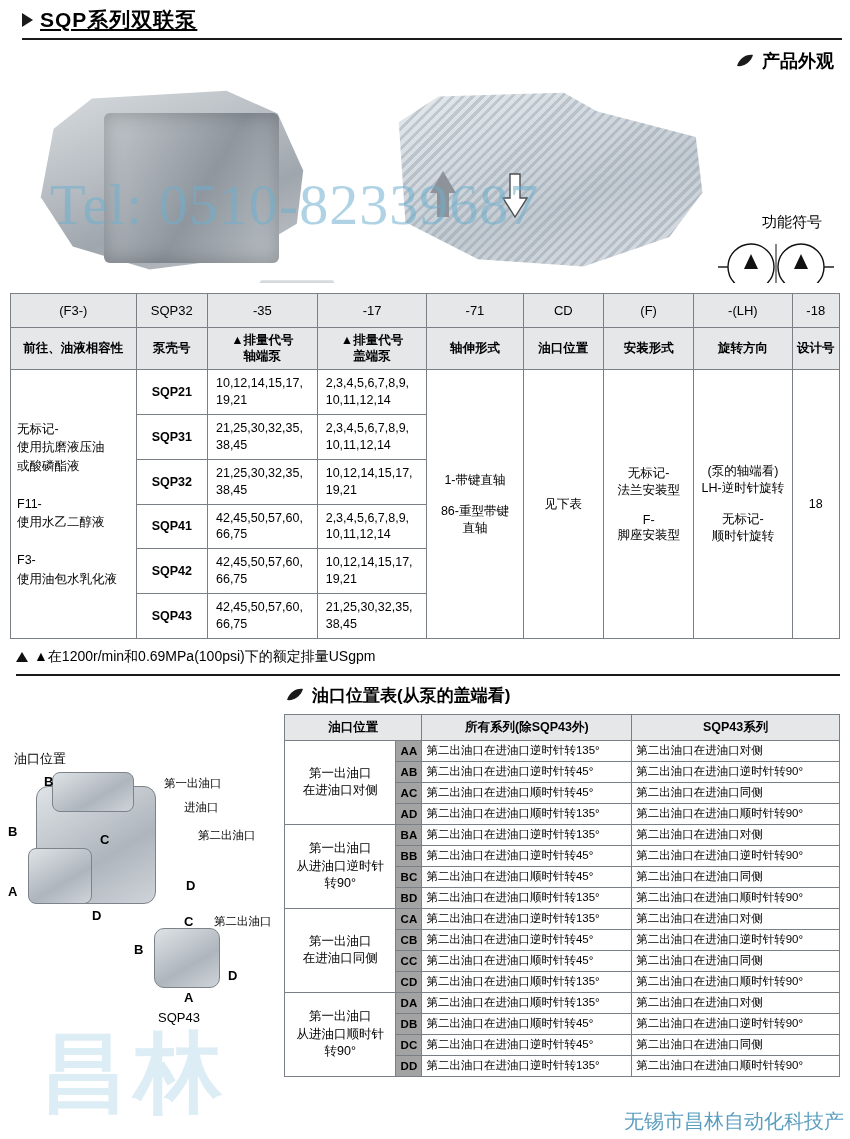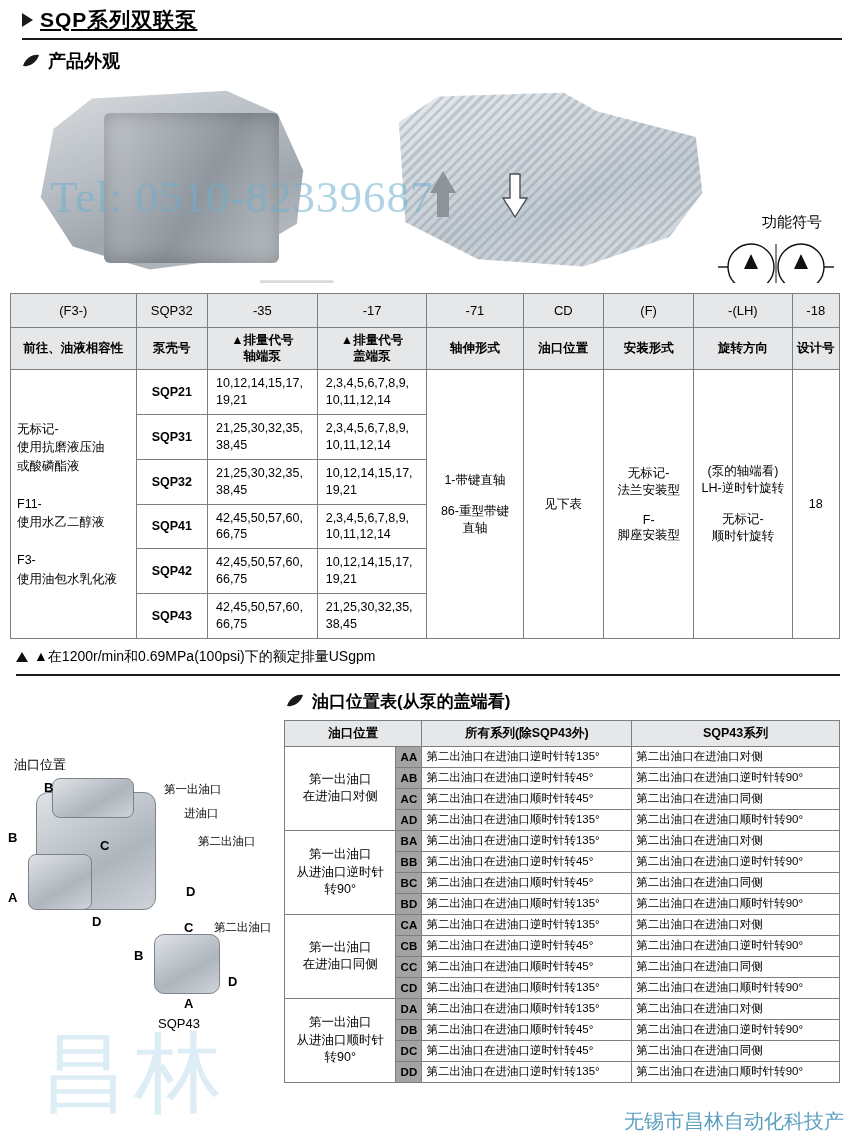--- a/index.html
+++ b/index.html
@@ -26,21 +26,21 @@
     border-bottom: 7px solid transparent;
     margin-right: 7px;
   }
   .title-text {
     font-size: 21px; font-weight: bold; letter-spacing: 1px; text-decoration: underline;
   }
   .title-rule {
     height: 2px; background: #1a1a1a; margin: 0 8px 0 22px;
   }
 
-  .sect-row { display:flex; align-items:center; padding: 9px 16px 6px 22px; }
+  .sect-row { display:flex; align-items:center; padding: 9px 16px 6px 22px; justify-content: flex-end; }
   .leaf-icon { width: 18px; height: 16px; margin-right: 8px; position: relative; }
   .leaf-icon svg { display:block; }
   .sect-text { font-size: 18px; font-weight: bold; }
 
   
   .imgband {
     position: relative;
     height: 200px; margin: 4px 10px 0 24px;
     overflow: hidden;
   }
@@ -76,21 +76,21 @@
     border-bottom: 22px solid #8e9399;
   }
   .arrow-up-stem { position:absolute; left: 413px; top: 110px; width: 12px; height: 24px; background:#8e9399; }
   .arrow-dn-outline {
     position:absolute; left: 478px; top: 90px; width: 26px; height: 46px;
   }
   .watermark-tel, .watermark-fax {
     position: absolute; left: 26px;
     font-family: "Liberation Serif", serif;
     color: rgba(110,175,205,.55);
-    font-size: 45px; letter-spacing: 1px; white-space: nowrap;
+    font-size: 58px; letter-spacing: 1px; white-space: nowrap;
   }
   .watermark-tel { top: 88px; }
   .watermark-fax { top: 198px; }
 
   .func-label { position:absolute; right: 18px; top: 122px; font-size: 15px; margin-top: 8px; }
   .func-sym { position:absolute; right: 6px; top: 158px; width: 116px; height: 52px; }
 
   
   table { border-collapse: collapse; }
   .spec {
@@ -107,21 +107,21 @@
   .spec td.left { text-align: left; padding-left: 6px; line-height: 1.5; }
   .spec td.lst { text-align: left; padding-left: 8px; line-height: 1.35; }
   .spec .code { font-weight: bold; }
 
   .note-row { display:flex; align-items:center; margin: 9px 0 0 16px; font-size: 14px; text-align: right;}
   .note-tri { width:0;height:0;border-left:6px solid transparent;border-right:6px solid transparent;border-bottom:10px solid #111; margin-right:6px;}
 
   .hrule { height: 2px; background: #1a1a1a; margin: 8px 10px 0 16px; }
 
   
-  .lower { position: relative; margin-top: 10px; height: 430px; }
+  .lower { position: relative; margin-top: 4px; height: 430px; }
   .lower-title { display:flex; align-items:center; position:absolute; left: 286px; top: 4px; }
   .lower-title .sect-text { font-size: 17px; }
 
   .diagram { position:absolute; left: 6px; top: 48px; width: 272px; height: 370px; }
   .diag-label { position:absolute; font-size: 13px; }
   .blob {
     position:absolute;
     background: linear-gradient(150deg,#dfe3e7,#aeb5bc 60%,#cfd4d9);
     border: 1px solid #7c838a;
   }
@@ -132,21 +132,21 @@
   }
   .porttbl td, .porttbl th { border: 1px solid #7a7f85; padding: 2px 4px; vertical-align: middle; }
   .porttbl thead td { background: #e6e7e9; text-align:center; font-weight:bold; height: 26px; font-size: 12.5px;}
   .porttbl td.codecell { text-align:center; font-weight: bold; width: 26px; background:#a3a3a3; }
   .porttbl td.grp { text-align:center; width: 112px; line-height:1.4; font-size: 12.5px; }
   .porttbl td.desc { white-space: nowrap; font-size: 11.5px; }
   .porttbl tbody tr { height: 21px; }
 
   .wm-big {
     position:absolute; left: 40px; bottom: 6px;
-    font-size: 88px; font-weight: normal; color: rgba(120,185,215,.25);
+    font-size: 88px; font-weight: bold; color: rgba(120,185,215,.25);
     font-family: "Liberation Serif", serif; letter-spacing: 6px;
     pointer-events:none;
   }
   .wm-cn {
     position:absolute; right: 6px; bottom: 4px;
     font-size: 20px; font-weight: normal; color: rgba(60,140,180,.85); margin-left: 16px;
   }
 </style>
 </head>
 <body>

